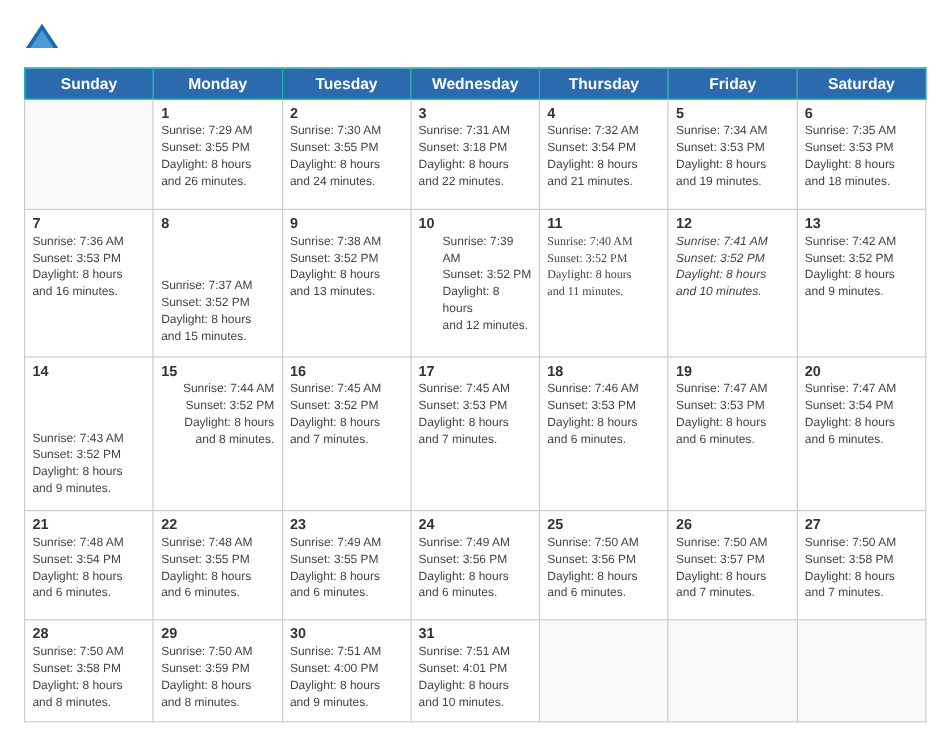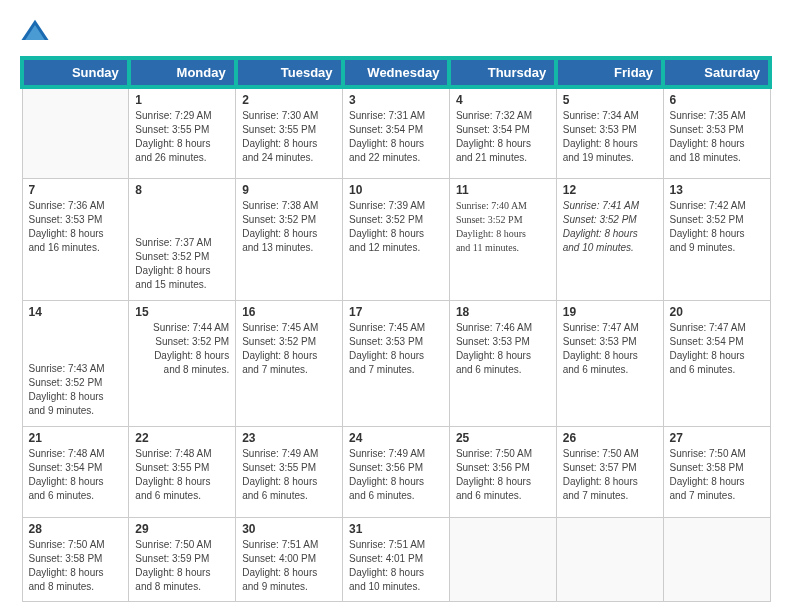--- a/index.html
+++ b/index.html
@@ -61,25 +61,25 @@
       font-weight: normal;
     }
     .calendar {
       width: 100%;
       border-collapse: collapse;
       flex: 1;
     }
     .calendar th {
       background: #2a6aad;
       color: #fff;
-      text-align: right;
+      text-align: center;
       padding: 5px 8px;
       font-size: 13px;
       font-weight: bold;
-      border: 4px solid #14b8a6;
+      border: 1px solid #14b8a6;
     }
     .calendar td {
       border: 1px solid #ccc;
       vertical-align: top;
       padding: 4px 6px;
       width: calc(100% / 7);
       font-size: 10.5px;
       color: #333;
       height: 88px;
     }
@@ -148,21 +148,21 @@
           <td>
             <span class="day-num">2</span>
             <div class="day-info" style="white-space: pre-line;">Sunrise: 7:30 AM
 Sunset: 3:55 PM
 Daylight: 8 hours
 and 24 minutes.</div>
           </td>
           <td>
             <span class="day-num">3</span>
             <div class="day-info" style="white-space: pre-line;">Sunrise: 7:31 AM
-Sunset: 3:54 PM
+Sunset: 3:18 PM
 Daylight: 8 hours
 and 22 minutes.</div>
           </td>
           <td>
             <span class="day-num">4</span>
             <div class="day-info" style="white-space: pre-line;">Sunrise: 7:32 AM
 Sunset: 3:54 PM
 Daylight: 8 hours
 and 21 minutes.</div>
           </td>
@@ -198,21 +198,21 @@
           </td>
           <td>
             <span class="day-num">9</span>
             <div class="day-info" style="white-space: pre-line;">Sunrise: 7:38 AM
 Sunset: 3:52 PM
 Daylight: 8 hours
 and 13 minutes.</div>
           </td>
           <td>
             <span class="day-num">10</span>
-            <div class="day-info" style="white-space: pre-line;">Sunrise: 7:39 AM
+            <div class="day-info" style="white-space: pre-line; margin-left: 20px;">Sunrise: 7:39 AM
 Sunset: 3:52 PM
 Daylight: 8 hours
 and 12 minutes.</div>
           </td>
           <td>
             <span class="day-num">11</span>
             <div class="day-info" style="white-space: pre-line; font-family: Liberation Serif, serif;">Sunrise: 7:40 AM
 Sunset: 3:52 PM
 Daylight: 8 hours
 and 11 minutes.</div>

